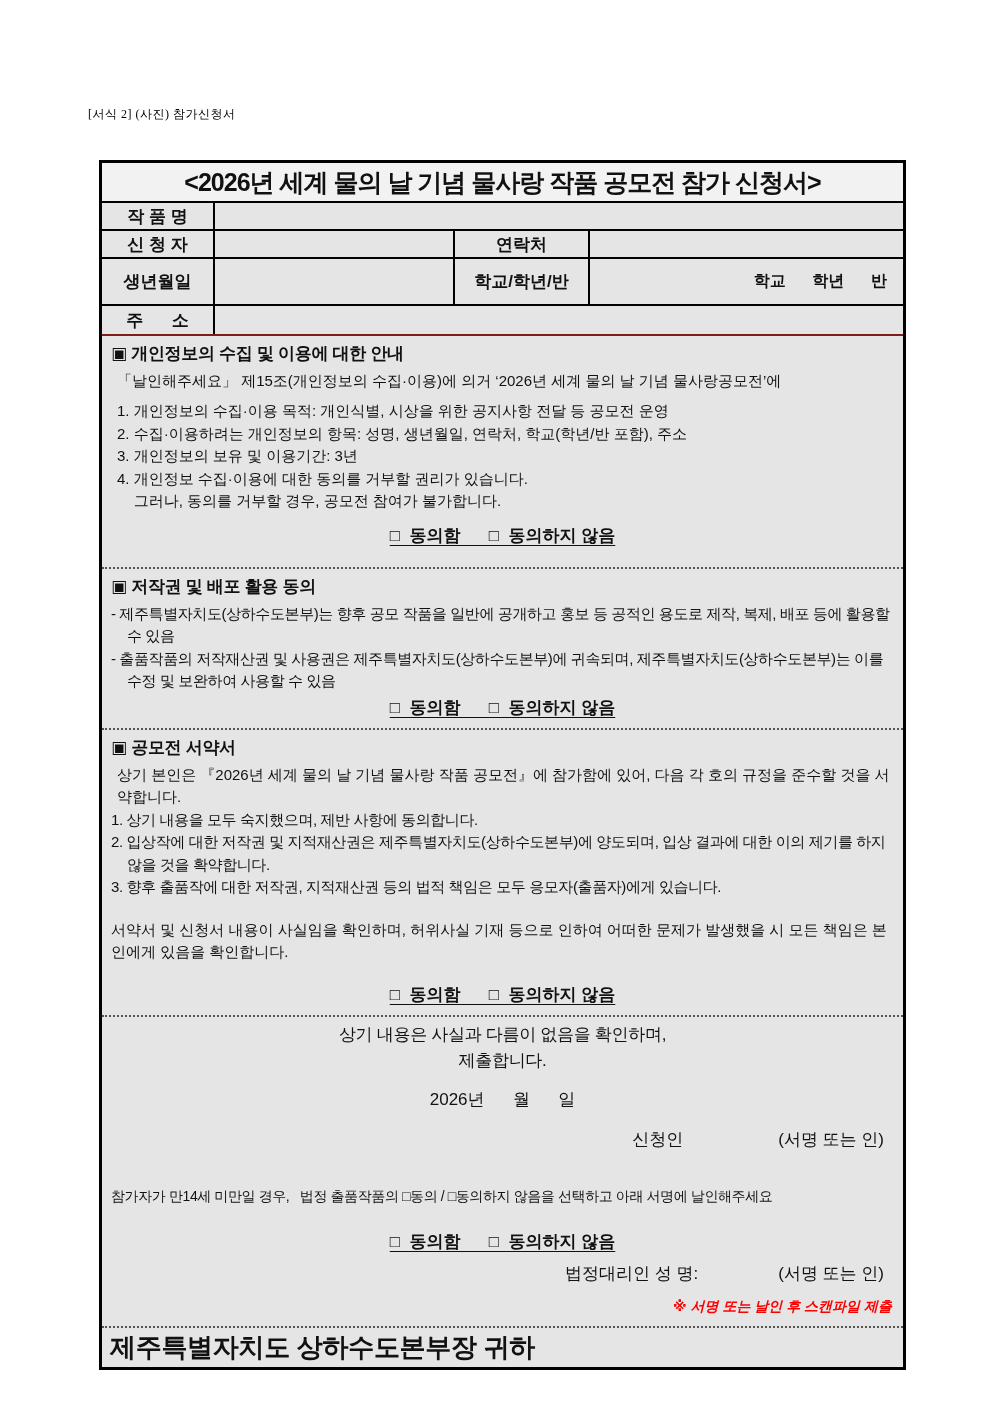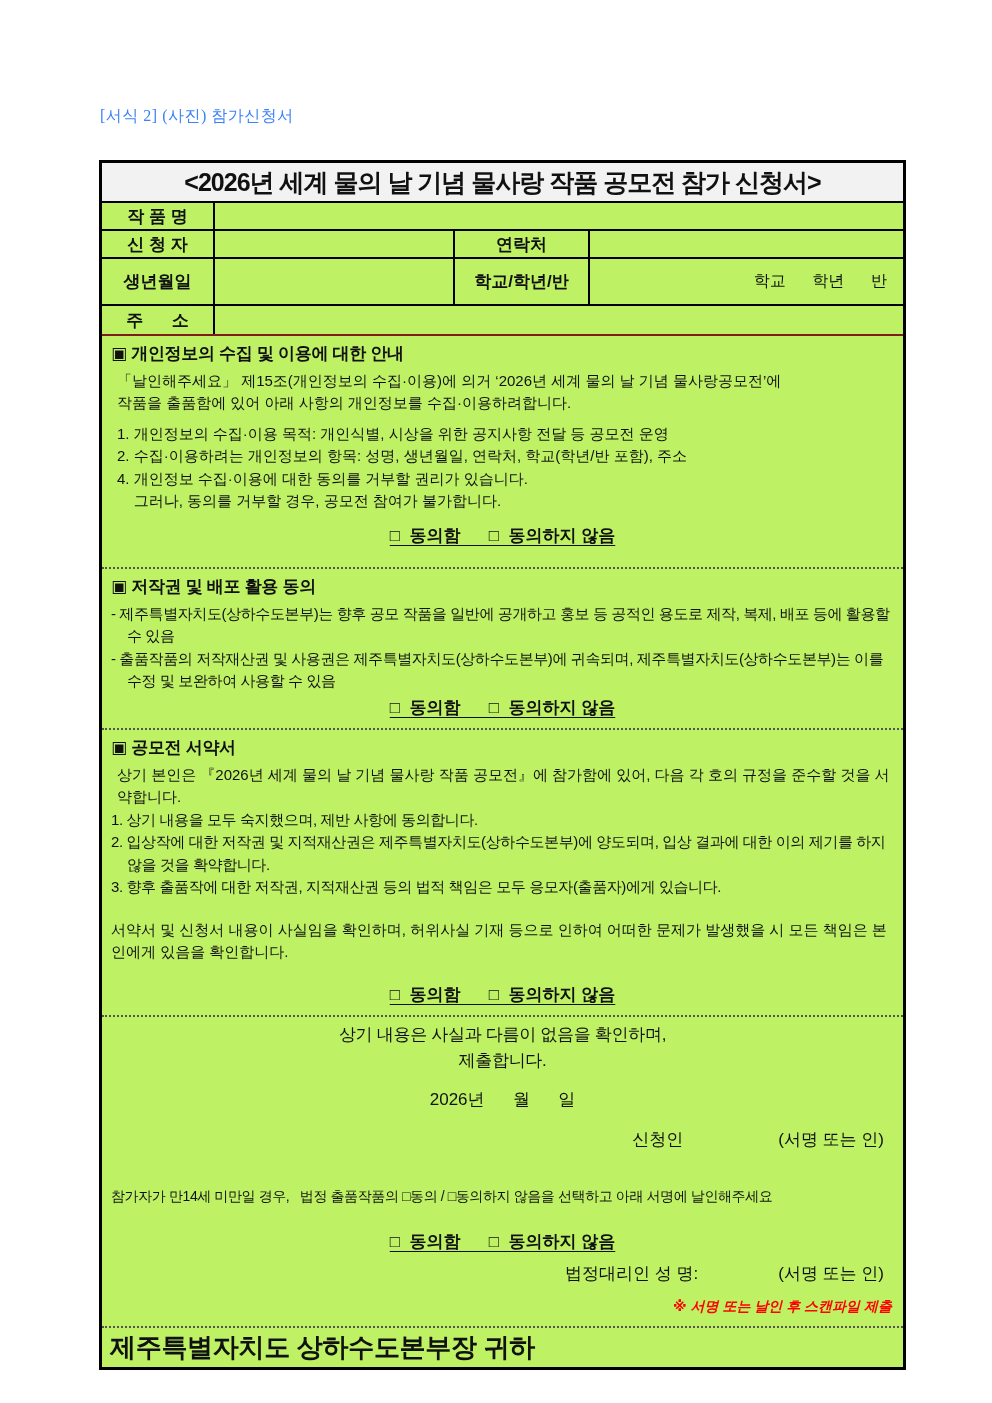--- a/index.html
+++ b/index.html
@@ -4,39 +4,39 @@
 <style>
   html,body{margin:0;padding:0;background:#ffffff;}
   .sheet{
     position:relative;width:992px;height:1403px;background:#fff;
     font-family:"Liberation Sans","DejaVu Sans",sans-serif;color:#111;
     overflow:hidden;
   }
   .doc-label{
     position:absolute;left:88px;top:106px;
     font-family:"Liberation Serif","DejaVu Serif",serif;
-    font-size:16px;letter-spacing:.5px;color:#3b82f6;margin-left:12px;
+    font-size:12px;letter-spacing:.5px;color:#000000;
   }
   .form-table{
     position:absolute;left:99px;top:160px;width:807px;
-    border:3px solid #000;box-sizing:border-box;background:#bef264;
+    border:3px solid #000;box-sizing:border-box;background:#e5e5e5;
   }
   .form-title{
     min-height:38px;display:flex;align-items:center;justify-content:center;
     background:#f2f2f2;border-bottom:2px solid #000;
     font-size:25px;font-weight:bold;letter-spacing:-1px;white-space:nowrap;
   }
   .info-grid{
     display:grid;grid-template-columns:113px 240px 135px 1fr;
     border-bottom:2px solid #7f1d1d;
   }
   .cell{
     box-sizing:border-box;min-height:28px;display:flex;align-items:center;
     border-bottom:2px solid #000;border-right:2px solid #000;
-    font-size:15px;padding:12px 6px;white-space:pre-wrap;
+    font-size:15px;padding:12px 6px;white-space:pre-wrap;font-weight:bold;
   }
   .cell.lab{font-weight:bold;font-size:17px;justify-content:center;padding:0 2px;}
   .cell.span3{grid-column:2/5;}
   .cell.last-col{border-right:none;}
   .cell.last-row{border-bottom:none;}
   .cell.school-val{justify-content:flex-end;padding-right:16px;font-size:16px;}
   .section{
     box-sizing:border-box;padding:5px 9px 6px 9px;
     border-bottom:2px dotted #555;font-size:15px;line-height:1.5;
   }
@@ -96,23 +96,23 @@
       <div class="cell lab">학교/학년/반</div>
       <div class="cell last-col school-val">학교      학년      반</div>
 
       <div class="cell lab last-row">주      소</div>
       <div class="cell span3 last-col last-row"></div>
     </div>
 
     <div class="section sec1">
       <div class="sec-heading">▣  개인정보의 수집 및 이용에 대한 안내</div>
       <div class="indent1">「날인해주세요」 제15조(개인정보의 수집·이용)에 의거 ‘2026년 세계 물의 날 기념 물사랑공모전’에</div>
-      <div class="indent1">작품을 출품함에 있어 아래 사항의 개인정보를 수집·이용하려합니다.</div>
       <div class="indent1 mt8">1. 개인정보의 수집·이용 목적: 개인식별, 시상을 위한 공지사항 전달 등 공모전 운영</div>
       <div class="indent1">2. 수집·이용하려는 개인정보의 항목: 성명, 생년월일, 연락처, 학교(학년/반 포함), 주소</div>
+      <div class="indent1">3. 개인정보의 보유 및 이용기간: 3년</div>
       <div class="indent1">4. 개인정보 수집·이용에 대한 동의를 거부할 권리가 있습니다.</div>
       <div class="indent1 pre">    그러나, 동의를 거부할 경우, 공모전 참여가 불가합니다.</div>
       <div class="consent-row">
         <span class="consent">□  동의함      □  동의하지 않음</span>
       </div>
     </div>
 
     <div class="section sec2">
       <div class="sec-heading">▣  저작권 및 배포 활용 동의</div>
       <div class="hang">- 제주특별자치도(상하수도본부)는 향후 공모 작품을 일반에 공개하고 홍보 등 공적인 용도로 제작, 복제, 배포 등에 활용할 수 있음</div>

